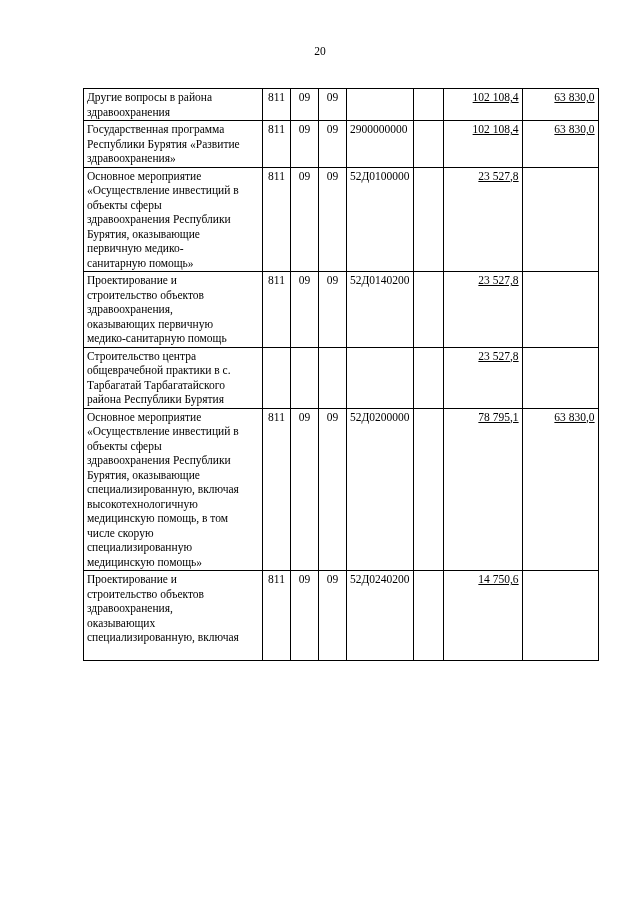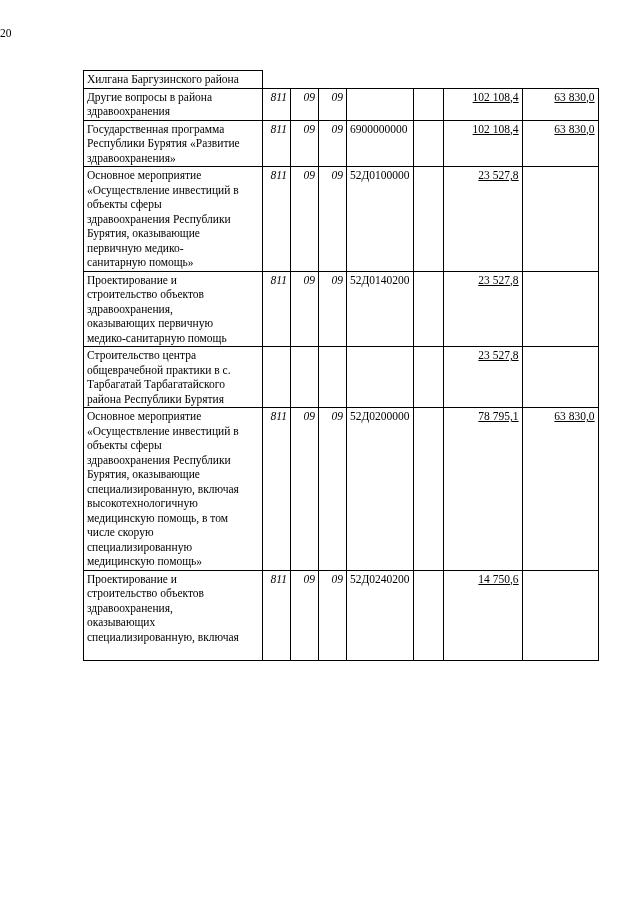--- a/index.html
+++ b/index.html
@@ -6,43 +6,43 @@
   html, body { background: #ffffff; }
   body {
     width: 640px;
     height: 905px;
     color: #000000;
     font-family: "Liberation Serif", "DejaVu Serif", serif;
     font-size: 11.5px;
     overflow: hidden;
   }
   .page-number {
-    text-align: left;
-    padding-top: 26px;
+    text-align: center;
+    padding-top: 44px;
     line-height: 14px;
   }
   table.doc-table {
     border-collapse: collapse;
     table-layout: fixed;
     margin: 30px 0 0 83px;
   }
   table.doc-table td {
     border: 1px solid #000000;
     vertical-align: top;
     padding: 1px 3px;
     line-height: 14.5px;
     overflow: hidden;
   }
   td.desc {
     text-align: left;
     white-space: pre-line;
     padding-left: 2px;
     padding-right: 2px;
   }
-  td.center { text-align: right; font-style: italic; }
+  td.center { text-align: center; }
   td.code   { text-align: left; padding-left: 2px; }
   td.amt    { text-align: right; padding-right: 3px; text-decoration: underline; }
   tr.continuation td.noborder { border: none; }
   tr:last-child td { height: 90px; }
 </style>
 </head>
 <body>
 
 <div class="page-number">20</div>
 
@@ -51,49 +51,39 @@
     <col style="width:179px">
     <col style="width:28px">
     <col style="width:28px">
     <col style="width:28px">
     <col style="width:64px">
     <col style="width:30px">
     <col style="width:79px">
     <col style="width:76px">
   </colgroup>
   <tbody>
-      <tr class="continuation">
-        <td class="desc">Хилгана Баргузинского района</td>
-        <td class="center noborder"></td>
-        <td class="center noborder"></td>
-        <td class="center noborder"></td>
-        <td class="code noborder"></td>
-        <td class="center noborder"></td>
-        <td class="amt noborder"></td>
-        <td class="amt noborder"></td>
-      </tr>
       <tr>
         <td class="desc">Другие вопросы в района
 здравоохранения</td>
         <td class="center">811</td>
         <td class="center">09</td>
         <td class="center">09</td>
         <td class="code"></td>
         <td class="center"></td>
         <td class="amt">102 108,4</td>
         <td class="amt">63 830,0</td>
       </tr>
       <tr>
         <td class="desc">Государственная программа
 Республики Бурятия «Развитие
 здравоохранения»</td>
         <td class="center">811</td>
         <td class="center">09</td>
         <td class="center">09</td>
-        <td class="code">6900000000</td>
+        <td class="code">2900000000</td>
         <td class="center"></td>
         <td class="amt">102 108,4</td>
         <td class="amt">63 830,0</td>
       </tr>
       <tr>
         <td class="desc">Основное мероприятие
 «Осуществление инвестиций в
 объекты сферы
 здравоохранения Республики
 Бурятия, оказывающие

